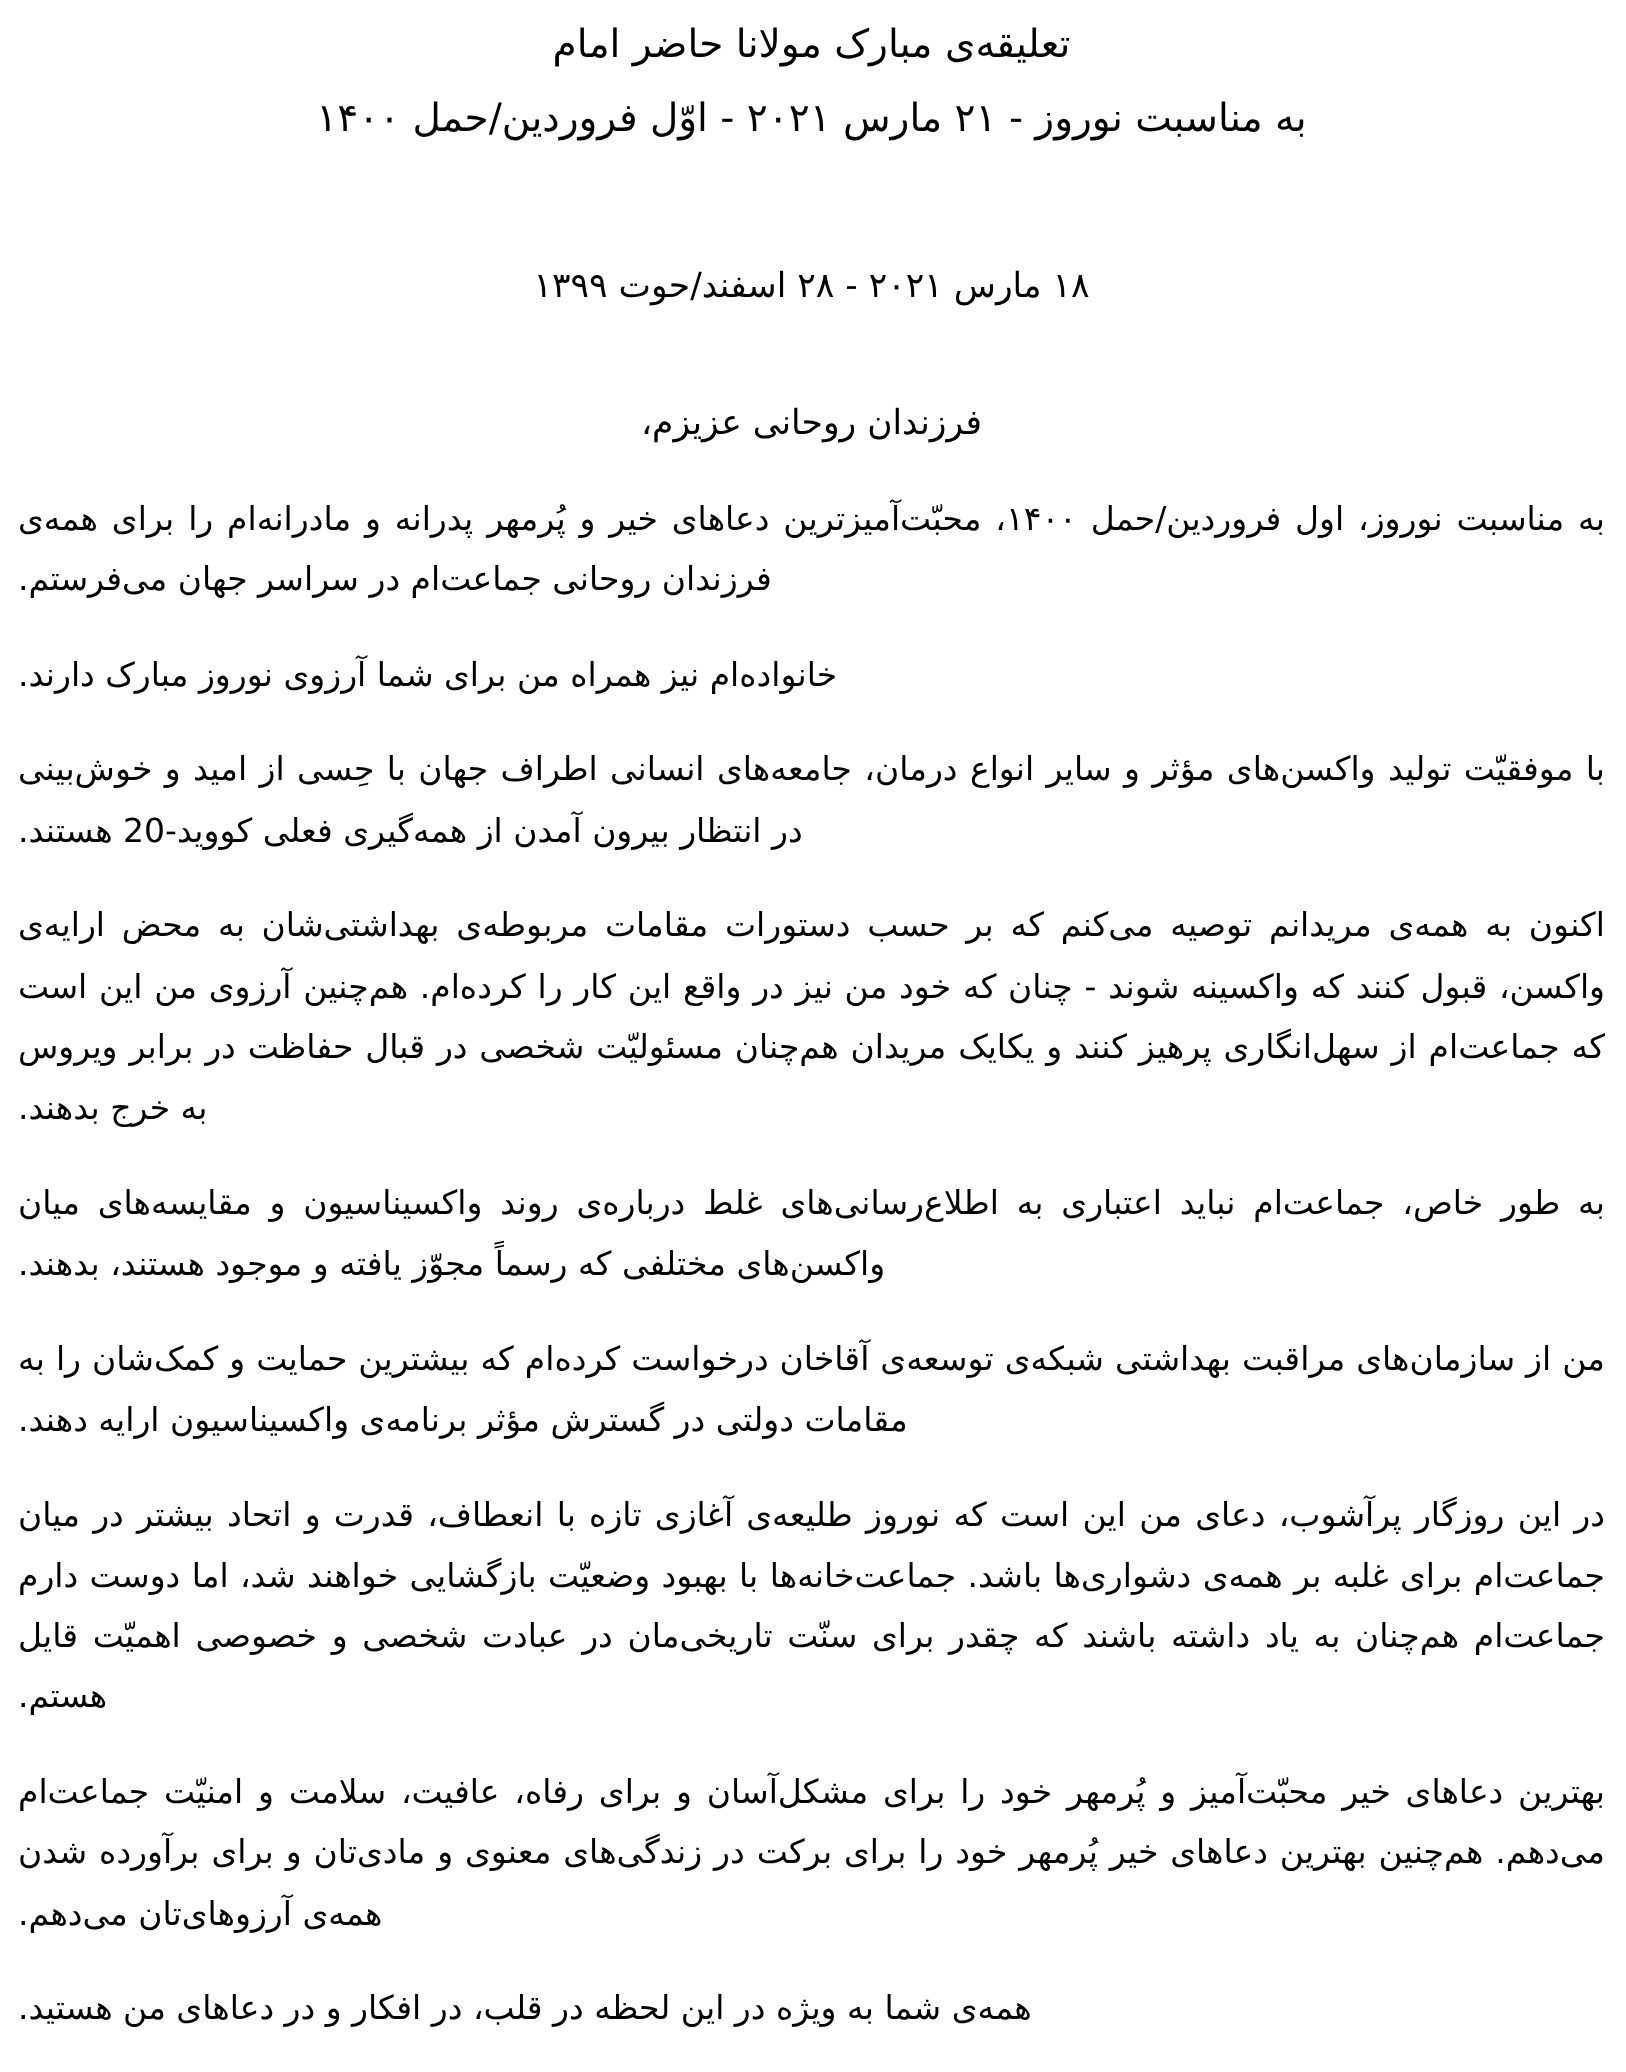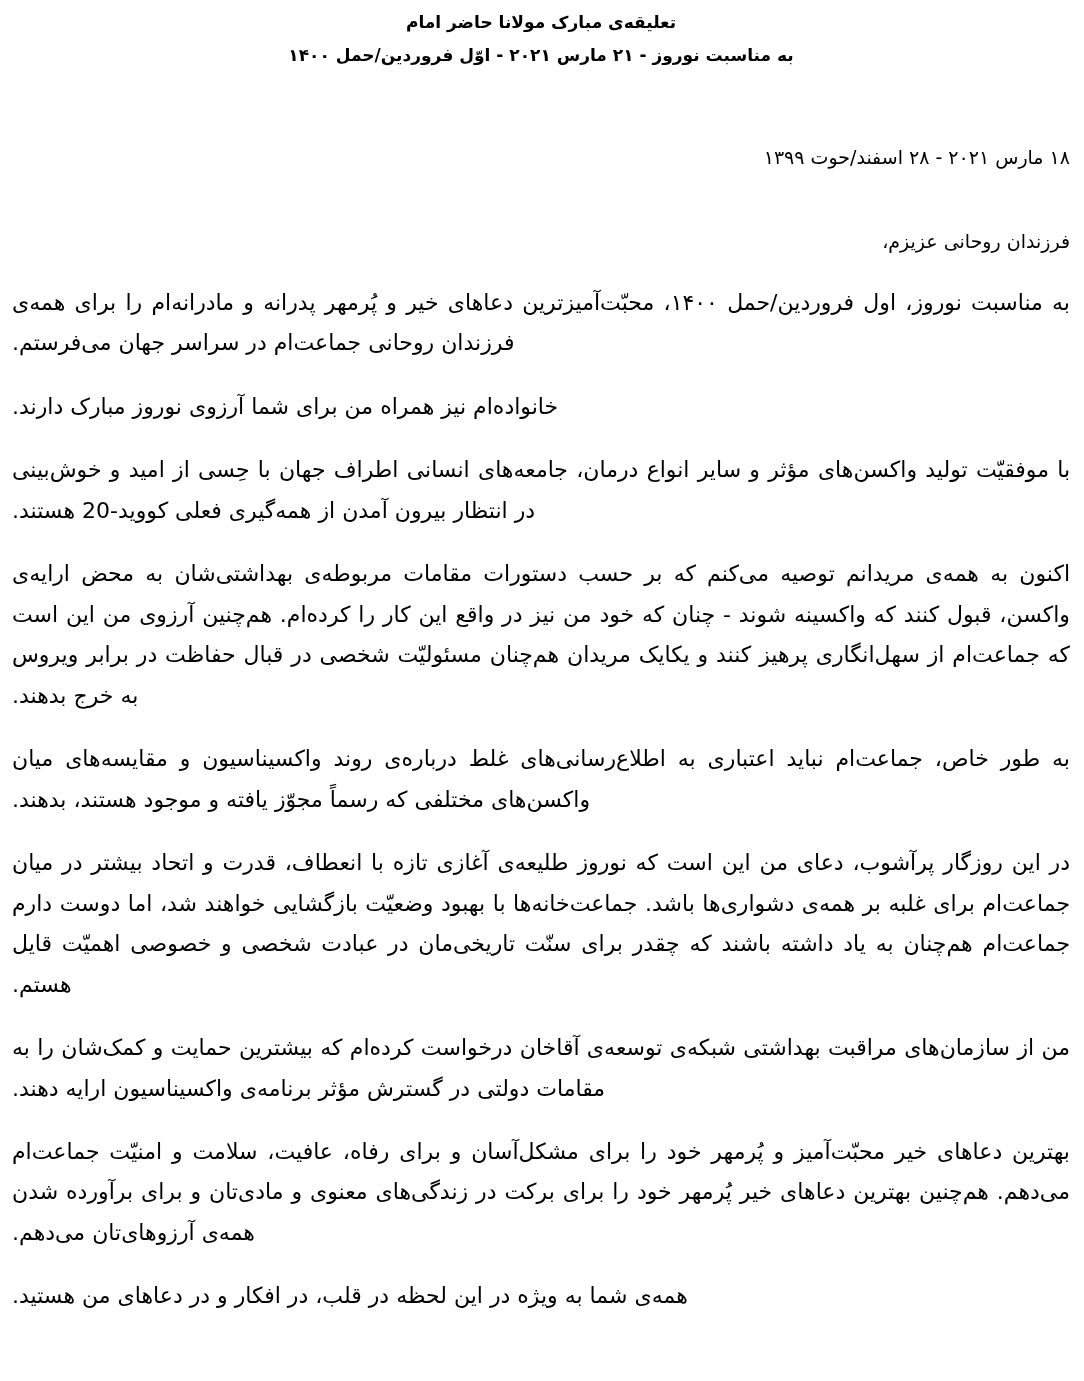--- a/index.html
+++ b/index.html
@@ -21,38 +21,38 @@
     width: 1084px;
     height: 1381px;
     padding: 0 14px 0 12px;
     position: relative;
   }
   .title-block {
     text-align: center;
     padding-top: 8px;
   }
   .title-line {
-    font-size: 17px;
-    font-weight: bold;
+    font-size: 26px;
+    font-weight: normal;
     line-height: 1.72;
     letter-spacing: 0;
     white-space: nowrap;
   }
   .title-line.second {
     margin-top: 4px;
   }
   .meta-block {
     margin-top: 72px;
   }
   .date-line,
   .salutation,
   .closing-line,
   .signature-line {
-    text-align: right;
-    font-size: 19px;
+    text-align: center;
+    font-size: 23px;
     line-height: 1.62;
     padding-left: 0;
     padding-right: 0;
   }
   .date-line {
     margin: 0 0 0 0;
   }
   .salutation {
     margin-top: 53px;
   }
@@ -95,22 +95,22 @@
     <div class="date-line">۱۸ مارس ۲۰۲۱ - ۲۸ اسفند/حوت ۱۳۹۹</div>
     <div class="salutation">فرزندان روحانی عزیزم،</div>
   </div>
 
   <div class="body-block">
     <p class="para">به مناسبت نوروز، اول فروردین/حمل ۱۴۰۰، محبّت‌آمیزترین دعاهای خیر و پُرمهر پدرانه و مادرانه‌ام را برای همه‌ی فرزندان روحانی جماعت‌ام در سراسر جهان می‌فرستم.</p>
     <p class="para">خانواده‌ام نیز همراه من برای شما آرزوی نوروز مبارک دارند.</p>
     <p class="para">با موفقیّت تولید واکسن‌های مؤثر و سایر انواع درمان، جامعه‌های انسانی اطراف جهان با حِسی از امید و خوش‌بینی در انتظار بیرون آمدن از همه‌گیری فعلی کووید-20 هستند.</p>
     <p class="para">اکنون به همه‌ی مریدانم توصیه می‌کنم که بر حسب دستورات مقامات مربوطه‌ی بهداشتی‌شان به محض ارایه‌ی واکسن، قبول کنند که واکسینه شوند - چنان که خود من نیز در واقع این کار را کرده‌ام. هم‌چنین آرزوی من این است که جماعت‌ام از سهل‌انگاری پرهیز کنند و یکایک مریدان هم‌چنان مسئولیّت شخصی در قبال حفاظت در برابر ویروس به خرج بدهند.</p>
     <p class="para">به طور خاص، جماعت‌ام نباید اعتباری به اطلاع‌رسانی‌های غلط درباره‌ی روند واکسیناسیون و مقایسه‌های میان واکسن‌های مختلفی که رسماً مجوّز یافته و موجود هستند، بدهند.</p>
+    <p class="para">من از سازمان‌های مراقبت بهداشتی شبکه‌ی توسعه‌ی آقاخان درخواست کرده‌ام که بیشترین حمایت و کمک‌شان را به مقامات دولتی در گسترش مؤثر برنامه‌ی واکسیناسیون ارایه دهند.</p>
     <p class="para">در این روزگار پرآشوب، دعای من این است که نوروز طلیعه‌ی آغازی تازه با انعطاف، قدرت و اتحاد بیشتر در میان جماعت‌ام برای غلبه بر همه‌ی دشواری‌ها باشد. جماعت‌خانه‌ها با بهبود وضعیّت بازگشایی خواهند شد، اما دوست دارم جماعت‌ام هم‌چنان به یاد داشته باشند که چقدر برای سنّت تاریخی‌مان در عبادت شخصی و خصوصی اهمیّت قایل هستم.</p>
-    <p class="para">من از سازمان‌های مراقبت بهداشتی شبکه‌ی توسعه‌ی آقاخان درخواست کرده‌ام که بیشترین حمایت و کمک‌شان را به مقامات دولتی در گسترش مؤثر برنامه‌ی واکسیناسیون ارایه دهند.</p>
     <p class="para">بهترین دعاهای خیر محبّت‌آمیز و پُرمهر خود را برای مشکل‌آسان و برای رفاه، عافیت، سلامت و امنیّت جماعت‌ام می‌دهم. هم‌چنین بهترین دعاهای خیر پُرمهر خود را برای برکت در زندگی‌های معنوی و مادی‌تان و برای برآورده شدن همه‌ی آرزوهای‌تان می‌دهم.</p>
     <p class="para">همه‌ی شما به ویژه در این لحظه در قلب، در افکار و در دعاهای من هستید.</p>
   </div>
 
   <div class="closing-block">
     <div class="closing-line">با محبّت قلبی فراوان،</div>
     <div class="signature-line">آقاخان</div>
   </div>
 
 </div>

